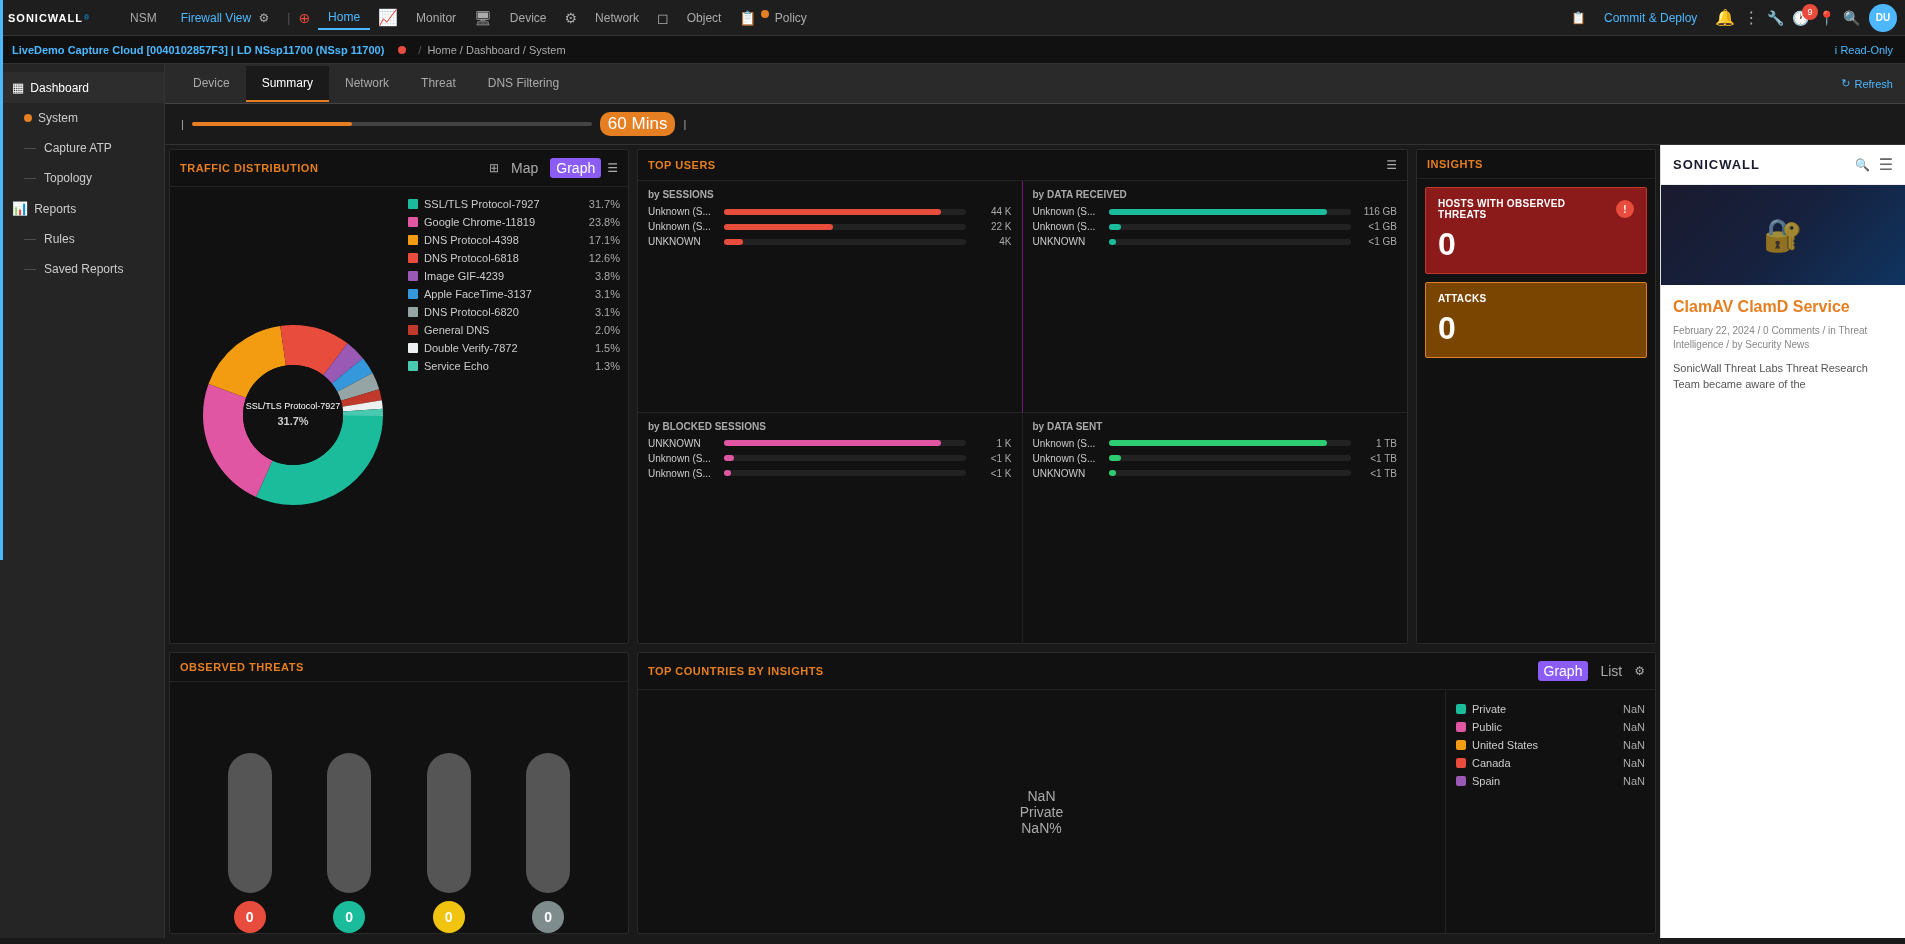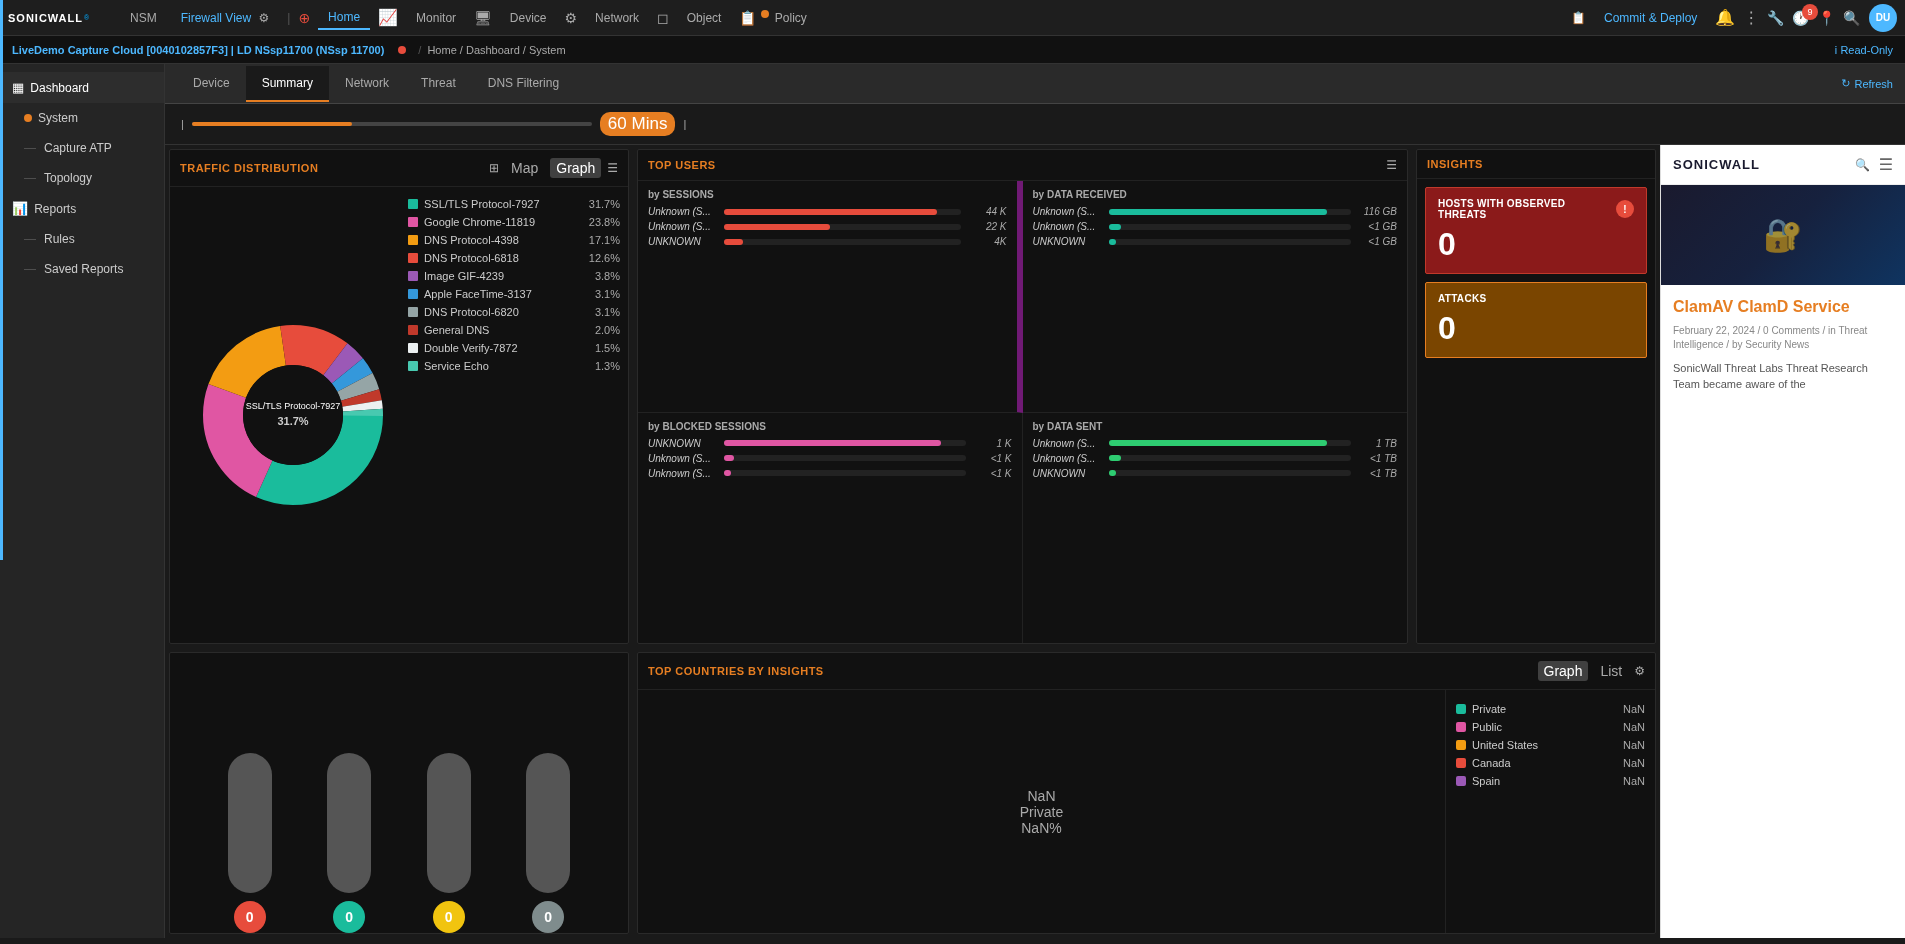--- a/index.html
+++ b/index.html
@@ -45,27 +45,27 @@
     .time-slider { flex: 1; max-width: 400px; height: 4px; background: #444; border-radius: 2px; position: relative; }
     .time-slider-fill { background: #e67e22; height: 100%; border-radius: 2px; width: 40%; }
     .time-label { background: #e67e22; color: #fff; padding: 2px 8px; border-radius: 10px; font-size: 17px; }
 
     
     .widget { background: #111; border: 1px solid #2a2a2a; margin: 4px; border-radius: 2px; }
     .widget-header { display: flex; align-items: center; padding: 8px 10px; border-bottom: 1px solid #222; }
     .widget-title { color: #e67e22; font-size: 11px; font-weight: bold; letter-spacing: 0.5px; flex: 1; }
     .widget-controls { display: flex; gap: 6px; align-items: center; }
     .ctrl-btn { color: #aaa; font-size: 14px; cursor: pointer; padding: 2px 6px; border-radius: 3px; }
-    .ctrl-btn.active { background: #404040; color: #fff; }
+    .ctrl-btn.active { background: #8b5cf6; color: #fff; }
     .legend-item { display: flex; align-items: center; gap: 6px; padding: 3px 0; font-size: 11px; }
     .legend-dot { width: 10px; height: 10px; border-radius: 1px; flex-shrink: 0; }
     .legend-name { flex: 1; color: #ccc; }
     .legend-pct { color: #aaa; text-align: right; width: 35px; }
     .tu-label { color: #aaa; font-size: 10px; margin-bottom: 6px; font-weight: bold; }
-    .tu-row { display: flex; align-items: center; gap: 6px; margin-bottom: 4px; font-size: 10px; font-style: italic; }
+    .tu-row { display: flex; align-items: center; gap: 6px; margin-bottom: 4px; font-size: 10px; }
     .tu-name { color: #ccc; width: 70px; overflow: hidden; text-overflow: ellipsis; white-space: nowrap; }
     .tu-bar-wrap { flex: 1; height: 6px; background: #222; border-radius: 3px; }
     .tu-bar { height: 100%; border-radius: 3px; }
     .tu-val { color: #aaa; text-align: right; min-width: 40px; font-size: 10px; }
     .country-row { display: flex; align-items: center; justify-content: space-between; padding: 3px 0; font-size: 11px; }
     .country-dot { width: 10px; height: 10px; border-radius: 2px; margin-right: 6px; }
     .country-name { flex: 1; color: #ccc; }
     .country-val { color: #aaa; }
     .insight-card { border-radius: 2px; padding: 10px 12px; margin-bottom: 8px; cursor: pointer; }
     .insight-card.red { background: #8b1a1a; border: 1px solid #c0392b; }
@@ -308,21 +308,21 @@
             </div>
           </div>
 
           <div class="widget" style="flex:1;display:flex;flex-direction:column;">
             <div class="widget-header">
               <span class="widget-title">TOP USERS</span>
               <span style="color:#aaa;cursor:pointer;">☰</span>
             </div>
             <div style="display:grid;grid-template-columns:1fr 1fr;flex:1;">
 
-              <div style="padding:8px 10px;border-right:6px solid #701a75;border-bottom:1px solid #222;">
+              <div style="padding:8px 10px;border-right:1px solid #701a75;border-bottom:1px solid #222;">
                 <div class="tu-label">by SESSIONS</div>
                 <div class="tu-row">
                   <span class="tu-name">Unknown (S...</span>
                   <div class="tu-bar-wrap">
                       <div class="tu-bar" style="width:90%;background:#e74c3c;"></div>
                     </div>
                   <span class="tu-val">44 K</span>
                 </div>
                 <div class="tu-row">
                   <span class="tu-name">Unknown (S...</span>
@@ -438,20 +438,23 @@
                 <div class="insight-number">0</div>
               </div>
             </div>
           </div>
 
         </div>
 
         <div style="display:flex;height:290px;overflow:hidden;">
 
           <div class="widget" style="width:460px;flex-shrink:0;display:flex;flex-direction:column;">
+            <div class="widget-header">
+              <span class="widget-title">OBSERVED THREATS</span>
+            </div>
             <div style="flex:1;display:flex;align-items:flex-end;justify-content:space-around;padding:10px 30px 0;">
               <div style="display:flex;flex-direction:column;align-items:center;gap:8px;">
                 <div style="width:44px;height:140px;background:#555;border-radius:22px;"></div>
                 <div style="width:32px;height:32px;border-radius:50%;background:#e74c3c;display:flex;align-items:center;justify-content:center;font-weight:bold;font-size:14px;">0</div>
               </div>
               <div style="display:flex;flex-direction:column;align-items:center;gap:8px;">
                 <div style="width:44px;height:140px;background:#555;border-radius:22px;"></div>
                 <div style="width:32px;height:32px;border-radius:50%;background:#1abc9c;display:flex;align-items:center;justify-content:center;font-weight:bold;font-size:14px;">0</div>
               </div>
               <div style="display:flex;flex-direction:column;align-items:center;gap:8px;">

